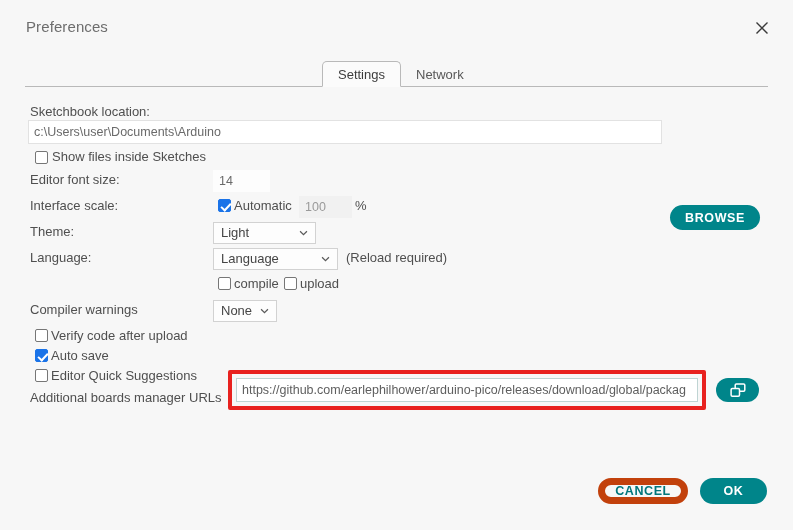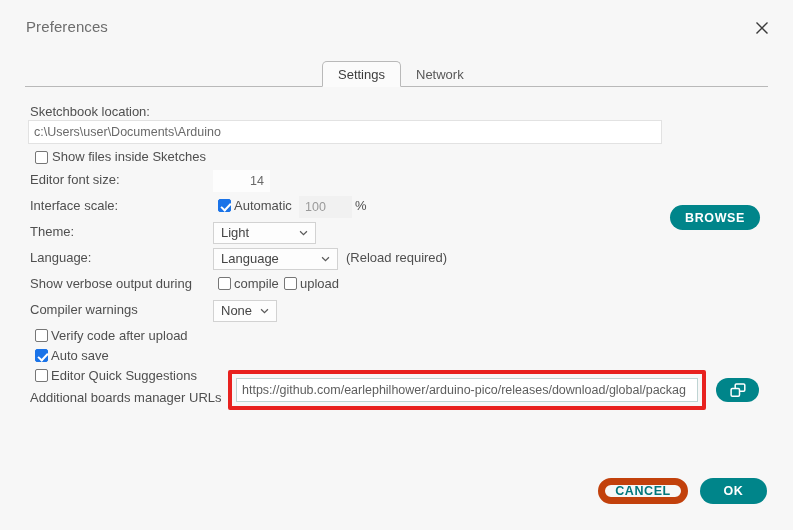--- a/index.html
+++ b/index.html
@@ -285,21 +285,21 @@
     <span class="lbl">Sketchbook location:</span>
   </div>
   <div class="txt sketch-input">c:\Users\user\Documents\Arduino</div>
   <div class="pill" style="left:670px; top:118px; width:90px; height:25px;">BROWSE</div>
 
   <div class="row" style="top:60px;">
     <span class="cb" style="left:35px; top:4px;"></span>
     <span class="cblabel" style="left:52px; top:2px;">Show files inside Sketches</span>
   </div>
 
-  <div class="row" style="top:83px;text-align:right;">
+  <div class="row" style="top:83px;">
     <span class="lbl">Editor font size:</span>
     <span class="txt flat" style="left:213px; top:0px; width:57px;">14</span>
   </div>
 
   <div class="row" style="top:109px;">
     <span class="lbl">Interface scale:</span>
     <span class="cb checked" style="left:218px; top:3px;"></span>
     <span class="cblabel" style="left:234px; top:2px;">Automatic</span>
     <span class="txt disabled" style="left:299px; top:0px; width:53px;">100</span>
     <span class="lbl" style="left:355px; top:2px;">%</span>
@@ -320,21 +320,20 @@
     <span class="sel" style="left:213px; top:0px; width:125px;">
       <span class="sel-val">Language</span>
       <svg class="chev" viewBox="0 0 10 7">
         <path d="M1 1.5 L5 5.5 L9 1.5" stroke="#5a5a5a" stroke-width="1.4" fill="none"></path>
       </svg>
     </span>
     <span class="lbl" style="left:346px; top:2px;">(Reload required)</span>
   </div>
 
   <div class="row" style="top:187px;">
-    <span class="lbl">Show verbose output during</span>
     <span class="cb" style="left:218px; top:3px;"></span>
     <span class="cblabel" style="left:234px; top:2px;">compile</span>
     <span class="cb" style="left:284px; top:3px;"></span>
     <span class="cblabel" style="left:300px; top:2px;">upload</span>
   </div>
 
   <div class="row" style="top:213px;">
     <span class="lbl">Compiler warnings</span>
     <span class="sel" style="left:213px; top:0px; width:64px;">
       <span class="sel-val">None</span>

